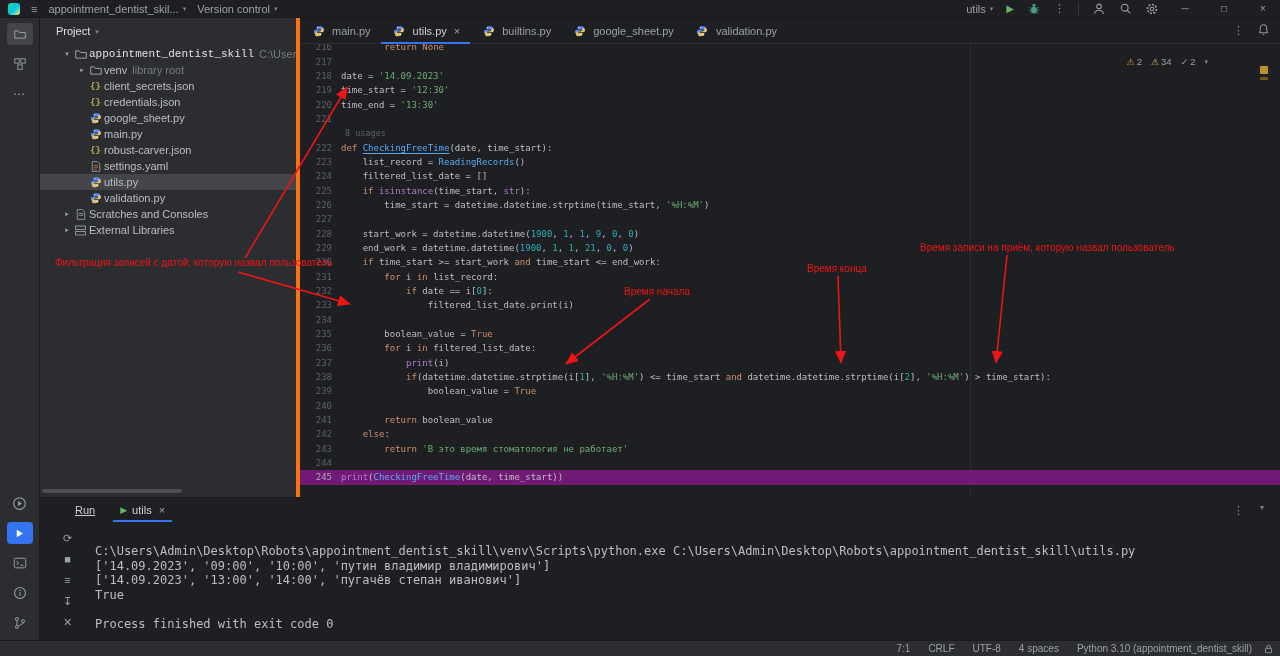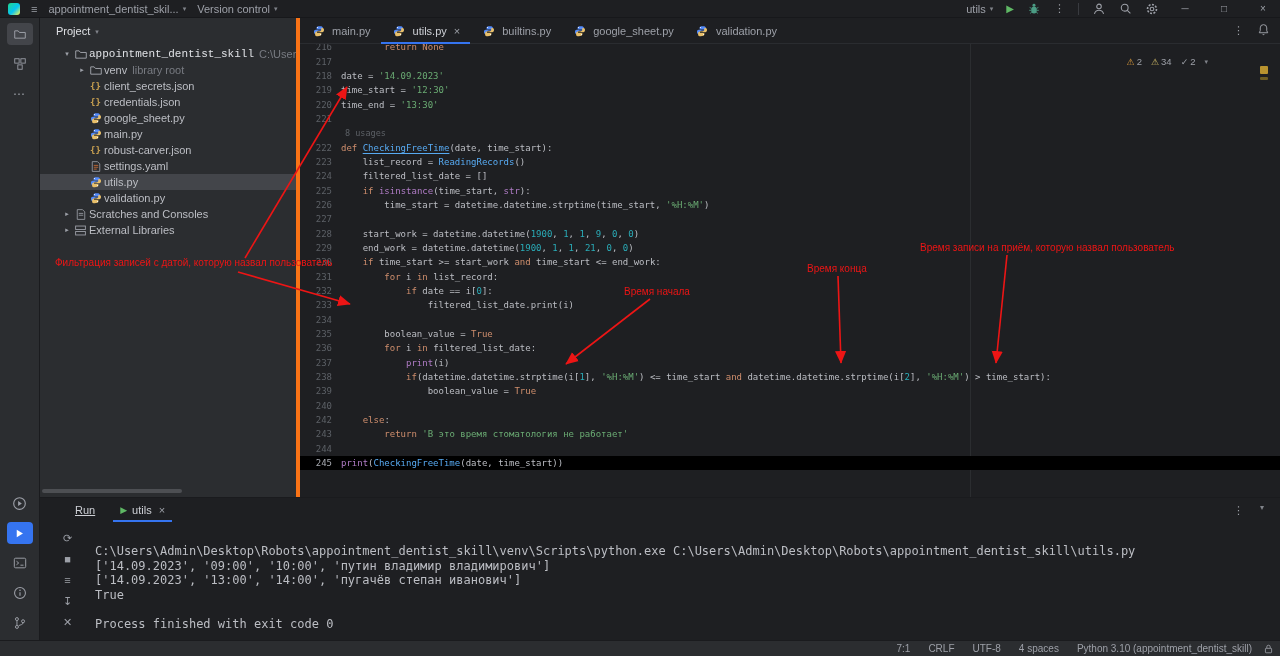--- a/index.html
+++ b/index.html
@@ -55,21 +55,21 @@
   .tab { display:flex; align-items:center; gap:5px; padding:0 10px; position:relative; cursor:default; }
   .tab.active { color:#ced0d6; }
   .tab.active::after { content:""; position:absolute; left:0; right:0; bottom:-1px; height:2px; background:#3574f0; }
   .tab .close { font-size:11px; margin-left:2px; color:#9da0a8; }
   .tabs-right { margin-left:auto; display:flex; align-items:center; gap:13px; padding-right:10px; color:#9da0a8; }
 
   .editor { position:relative; flex:1; overflow:hidden; font-family:"DejaVu Sans Mono", monospace; }
   .margin-guide { position:absolute; left:670px; top:0; bottom:0; width:1px; background:#2b2d30; }
   .codelines { position:absolute; top:-4px; left:0; right:0; }
   .cl { display:flex; height:14.35px; align-items:center; }
-  .cl.current { background:#000000; }
+  .cl.current { background:#701a75; }
   .ln { width:32px; text-align:right; color:#5c6066; font-size:9px; flex:none; }
   .cl.current .ln { color:#a8abb2; }
   .ct { padding-left:9px; font-size:9px; white-space:pre; }
   .inlay { padding-left:45px; font-size:8.5px; color:#5c6066; }
   .tk-d { color:#bcbec4; } .tk-k { color:#cf8e6d; } .tk-s { color:#6aab73;text-align:center; }
   .tk-n { color:#2aacb8; } .tk-c { color:#57aaf2; } .tk-b { color:#b07cc6;margin-top:36px; }
   .tk-f { color:#57aaf2; text-decoration:underline; text-underline-offset:2px; }
 
   .inspections { position:absolute; top:12px; right:72px; display:flex; gap:9px; align-items:center;
     font-family:"Liberation Sans", sans-serif; font-size:9.5px; color:#9da0a8; }
@@ -518,20 +518,24 @@
                   <span class="ln">238</span>
                   <span class="ct"><span class="tk-d">            </span><span class="tk-k">if</span><span class="tk-d">(datetime.datetime.strptime(i[</span><span class="tk-n">1</span><span class="tk-d">], </span><span class="tk-s">'%H:%M'</span><span class="tk-d">) &lt;= time_start </span><span class="tk-k">and</span><span class="tk-d"> datetime.datetime.strptime(i[</span><span class="tk-n">2</span><span class="tk-d">], </span><span class="tk-s">'%H:%M'</span><span class="tk-d">) &gt; time_start):</span></span>
                 </div>
                 <div class="cl">
                   <span class="ln">239</span>
                   <span class="ct"><span class="tk-d">                boolean_value = </span><span class="tk-k">True</span></span>
                 </div>
                 <div class="cl">
                   <span class="ln">240</span>
                   <span class="ct"></span>
+                </div>
+                <div class="cl">
+                  <span class="ln">241</span>
+                  <span class="ct"><span class="tk-d">        </span><span class="tk-k">return</span><span class="tk-d"> boolean_value</span></span>
                 </div>
                 <div class="cl">
                   <span class="ln">242</span>
                   <span class="ct"><span class="tk-d">    </span><span class="tk-k">else</span><span class="tk-d">:</span></span>
                 </div>
                 <div class="cl">
                   <span class="ln">243</span>
                   <span class="ct"><span class="tk-d">        </span><span class="tk-k">return</span><span class="tk-d"> </span><span class="tk-s">'В это время стоматология не работает'</span></span>
                 </div>
                 <div class="cl">

